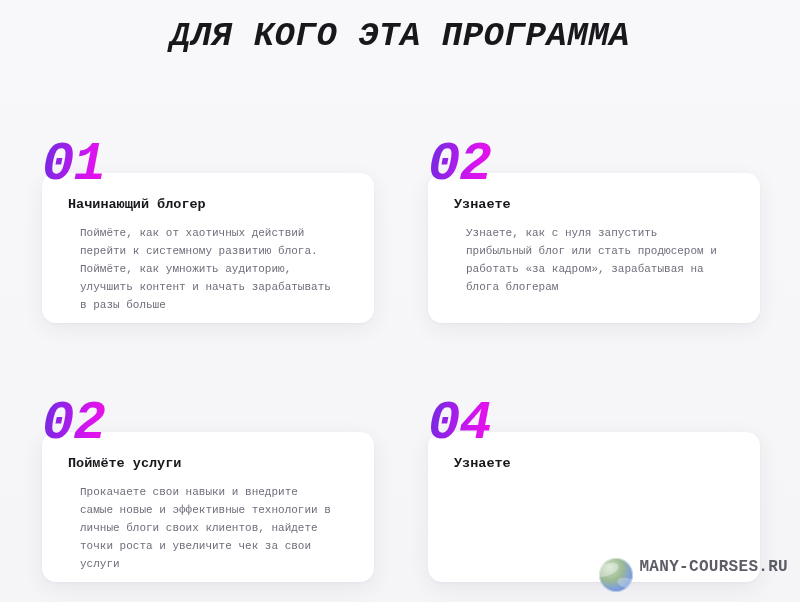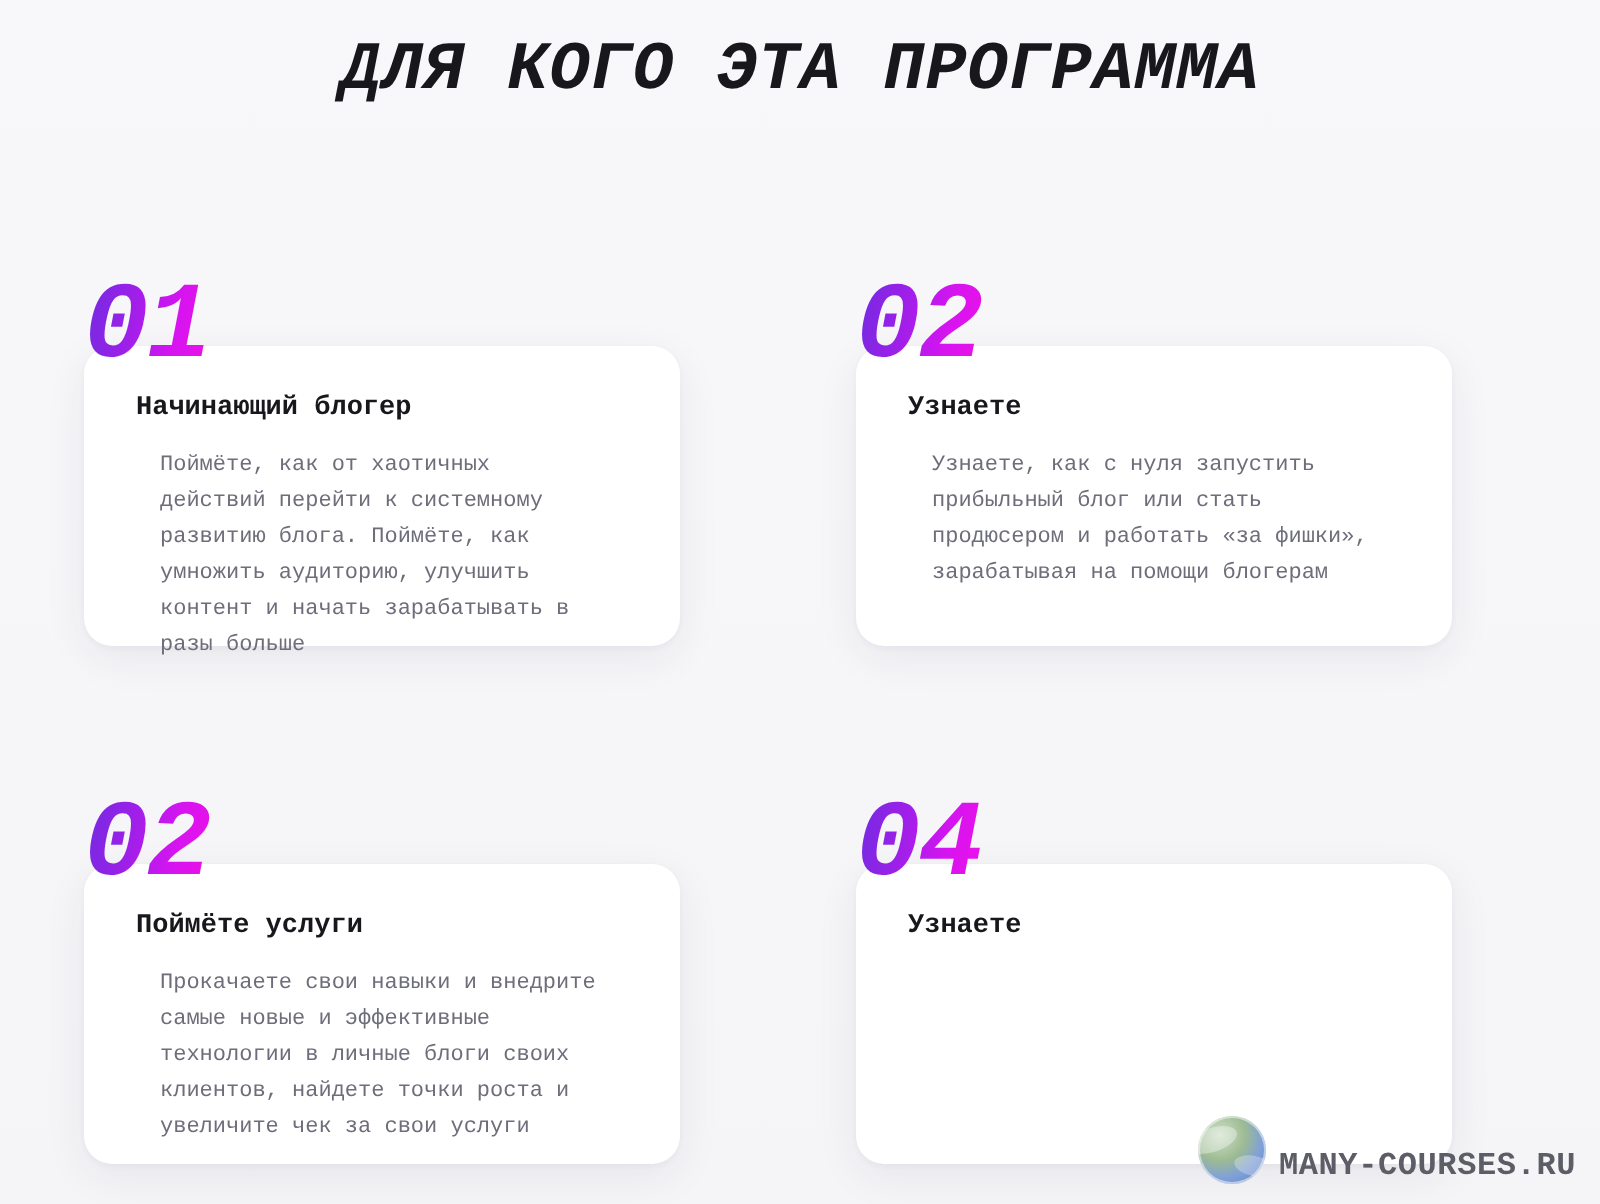--- a/index.html
+++ b/index.html
@@ -66,21 +66,21 @@
     -webkit-background-clip: text;
     background-clip: text;
     color: transparent;
     -webkit-text-fill-color: transparent;
     z-index: 3;
   }
   .card {
     position: absolute;
     top: 35px;
     left: 0;
-    width: 298px;
+    width: 332px;
     height: 150px;
     background: #ffffff;
     border-radius: 14px;
     box-shadow: 0 6px 22px rgba(40, 30, 70, 0.07), 0 1px 3px rgba(40, 30, 70, 0.04);
     box-sizing: border-box;
     padding: 24px 26px 20px 26px;
     z-index: 1;
   }
   .card-title {
     font-size: 13.5px;
@@ -92,21 +92,21 @@
     font-size: 11px;
     line-height: 18px;
     color: #6e6e7b;
     margin: 12px;
   }
   .watermark {
     position: absolute;
     right: 12px;
     bottom: 10px;
     display: flex;
-    align-items: flex-end;
+    align-items: flex-start;
     gap: 6px;
     z-index: 5;
   }
   .wm-globe {
     width: 34px;
     height: 34px;
     border-radius: 50%;
     background: radial-gradient(circle at 32% 28%, #cfe0c9 0%, #9dbb93 38%, #7fa0d8 64%, #5f7fbe 100%);
     box-shadow: inset 0 0 0 1px rgba(255,255,255,0.5);
     position: relative;
@@ -157,21 +157,21 @@
         <div class="card">
           <p class="card-title">Начинающий блогер</p>
           <p class="card-text">Поймёте, как от хаотичных действий перейти к системному развитию блога. Поймёте, как умножить аудиторию, улучшить контент и начать зарабатывать в разы больше</p>
         </div>
       </div>
 
       <div class="cell">
         <div class="num">02</div>
         <div class="card">
           <p class="card-title">Узнаете</p>
-          <p class="card-text">Узнаете, как с нуля запустить прибыльный блог или стать продюсером и работать «за фишки», зарабатывая на помощи блогерам</p>
+          <p class="card-text">Узнаете, как с нуля запустить прибыльный блог или стать продюсером и работать «за кадром», зарабатывая на блога блогерам</p>
         </div>
       </div>
 
     </div>
 
     <div class="row">
 
       <div class="cell">
         <div class="num">02</div>
         <div class="card">

